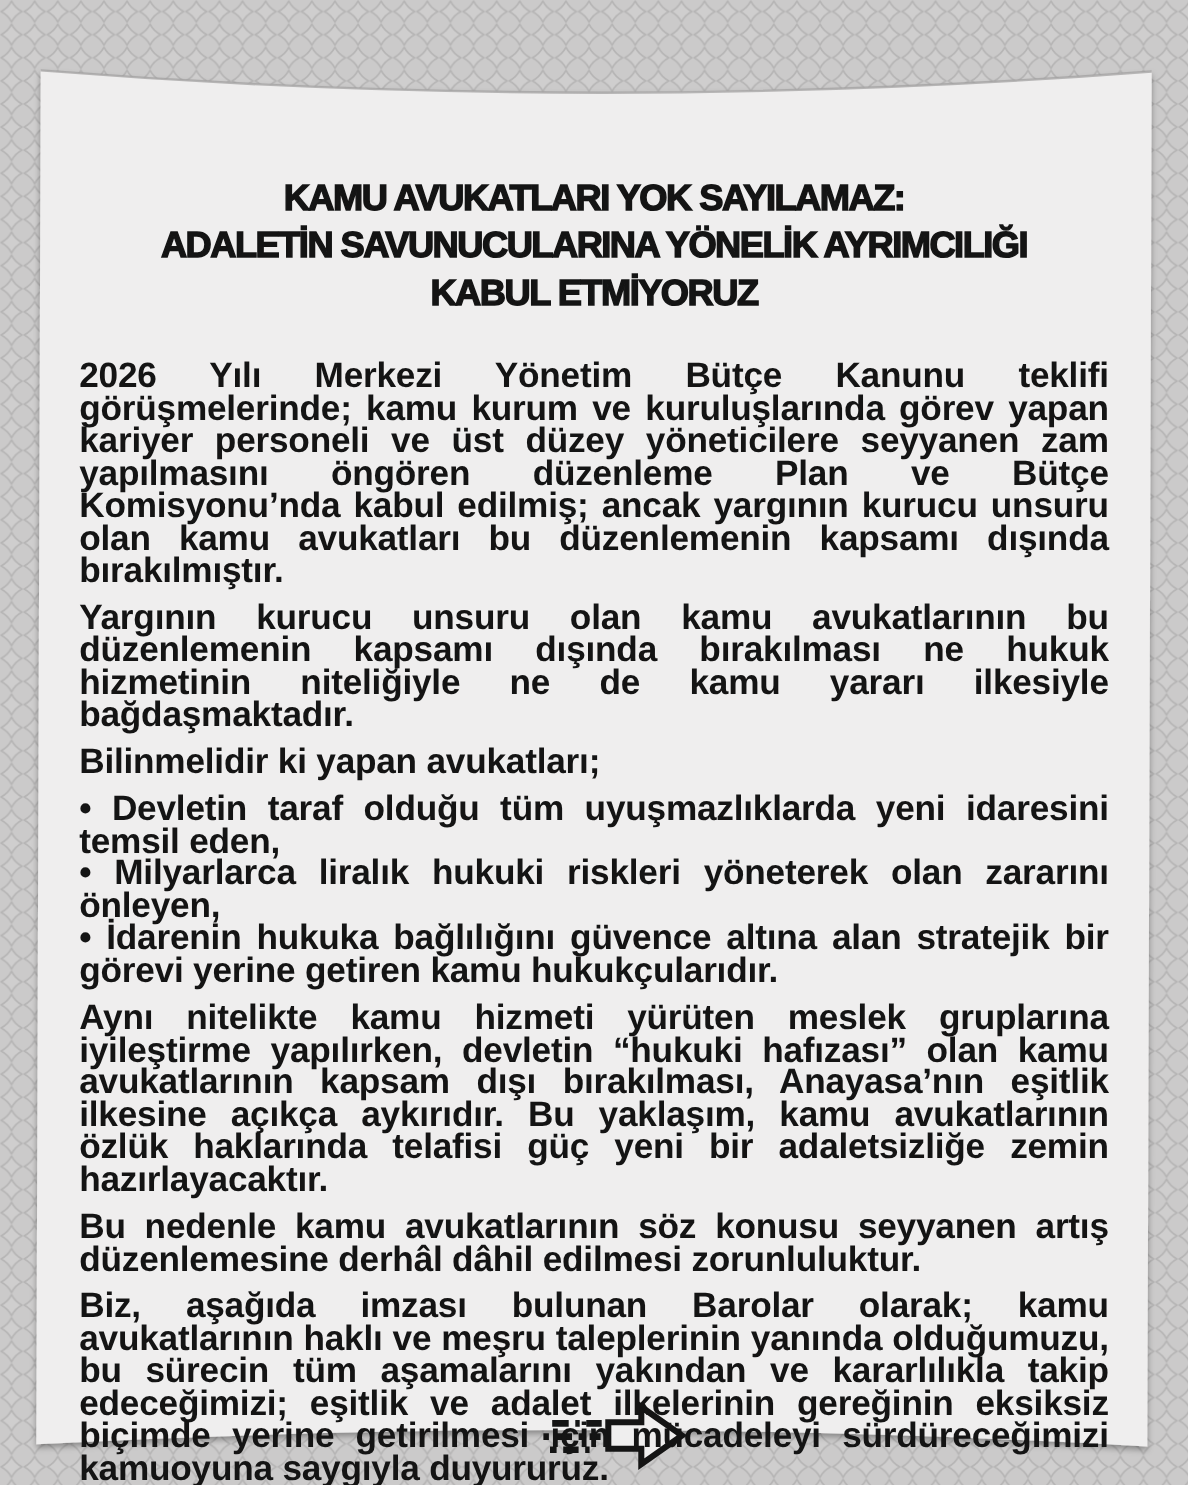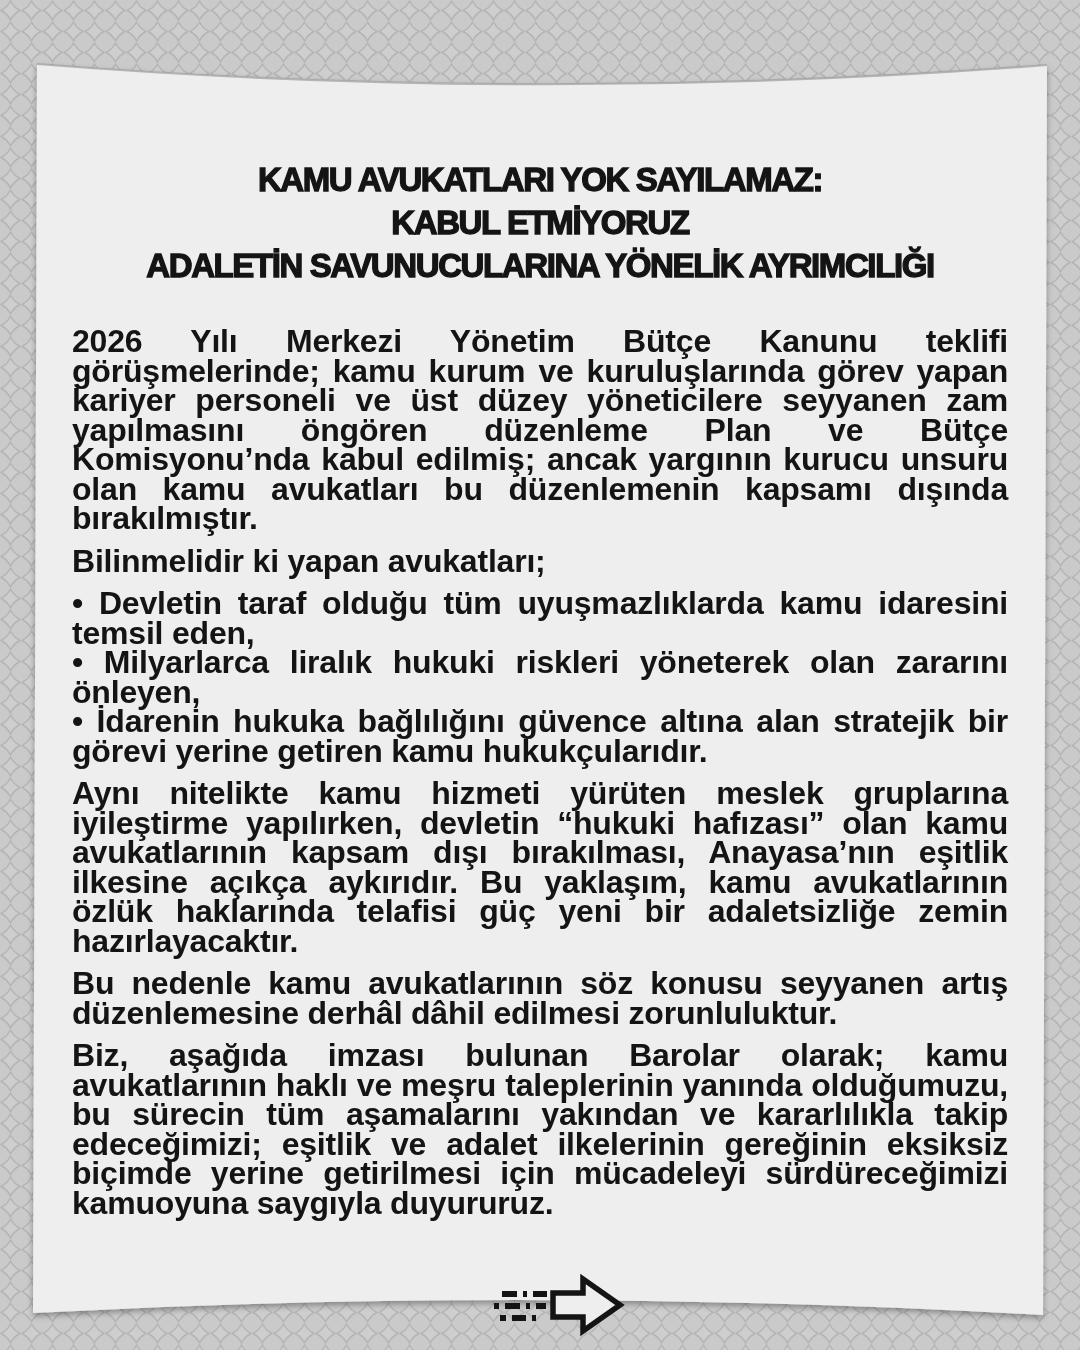--- a/index.html
+++ b/index.html
@@ -71,27 +71,28 @@
       <path d="M502,1294 h45" fill="none" stroke-width="6" stroke-dasharray="15 6 4 6 14"></path>
       <path d="M494,1306 h56" fill="none" stroke-width="6" stroke-dasharray="5 6 15 6 4 6 10"></path>
       <path d="M500,1318 h40" fill="none" stroke-width="6" stroke-dasharray="6 6 14 6 4"></path>
       <path d="M553,1293 h30 v-14 l37,26 -37,26 v-14 h-30 Z" fill="#efeeee" stroke-width="5.5" stroke-linejoin="miter"></path>
     </g>
   </svg>
 
   <div class="sheet-content">
     <h1 class="headline">
       <span class="tline">KAMU AVUKATLARI YOK SAYILAMAZ:</span>
+      <span class="tline">ADALETİN SAVUNUCULARINA YÖNELİK AYRIMCILIĞI</span>
       <span class="tline">KABUL ETMİYORUZ</span>
-      <span class="tline">ADALETİN SAVUNUCULARINA YÖNELİK AYRIMCILIĞI</span>
     </h1>
     <article class="statement">
         <p class="block-end">2026 Yılı Merkezi Yönetim Bütçe Kanunu teklifi görüşmelerinde; kamu kurum ve kuruluşlarında görev yapan kariyer personeli ve üst düzey yöneticilere seyyanen zam yapılmasını öngören düzenleme Plan ve Bütçe Komisyonu’nda kabul edilmiş; ancak yargının kurucu unsuru olan kamu avukatları bu düzenlemenin kapsamı dışında bırakılmıştır.</p>
+        <p class="block-end">Yargının kurucu unsuru olan kamu avukatlarının bu düzenlemenin kapsamı dışında bırakılması ne hukuk hizmetinin niteliğiyle ne de kamu yararı ilkesiyle bağdaşmaktadır.</p>
         <p class="block-end">Bilinmelidir ki yapan avukatları;</p>
-        <p>• Devletin taraf olduğu tüm uyuşmazlıklarda kamu idaresini temsil eden,</p>
+        <p>• Devletin taraf olduğu tüm uyuşmazlıklarda yeni idaresini temsil eden,</p>
         <p>• Milyarlarca liralık hukuki riskleri yöneterek olan zararını önleyen,</p>
         <p class="block-end">• İdarenin hukuka bağlılığını güvence altına alan stratejik bir görevi yerine getiren kamu hukukçularıdır.</p>
         <p class="block-end">Aynı nitelikte kamu hizmeti yürüten meslek gruplarına iyileştirme yapılırken, devletin “hukuki hafızası” olan kamu avukatlarının kapsam dışı bırakılması, Anayasa’nın eşitlik ilkesine açıkça aykırıdır. Bu yaklaşım, kamu avukatlarının özlük haklarında telafisi güç yeni bir adaletsizliğe zemin hazırlayacaktır.</p>
         <p class="block-end">Bu nedenle kamu avukatlarının söz konusu seyyanen artış düzenlemesine derhâl dâhil edilmesi zorunluluktur.</p>
         <p class="block-end">Biz, aşağıda imzası bulunan Barolar olarak; kamu avukatlarının haklı ve meşru taleplerinin yanında olduğumuzu, bu sürecin tüm aşamalarını yakından ve kararlılıkla takip edeceğimizi; eşitlik ve adalet ilkelerinin gereğinin eksiksiz biçimde yerine getirilmesi için mücadeleyi sürdüreceğimizi kamuoyuna saygıyla duyururuz.</p>
       </article>
   </div>
 
 </div>
 

